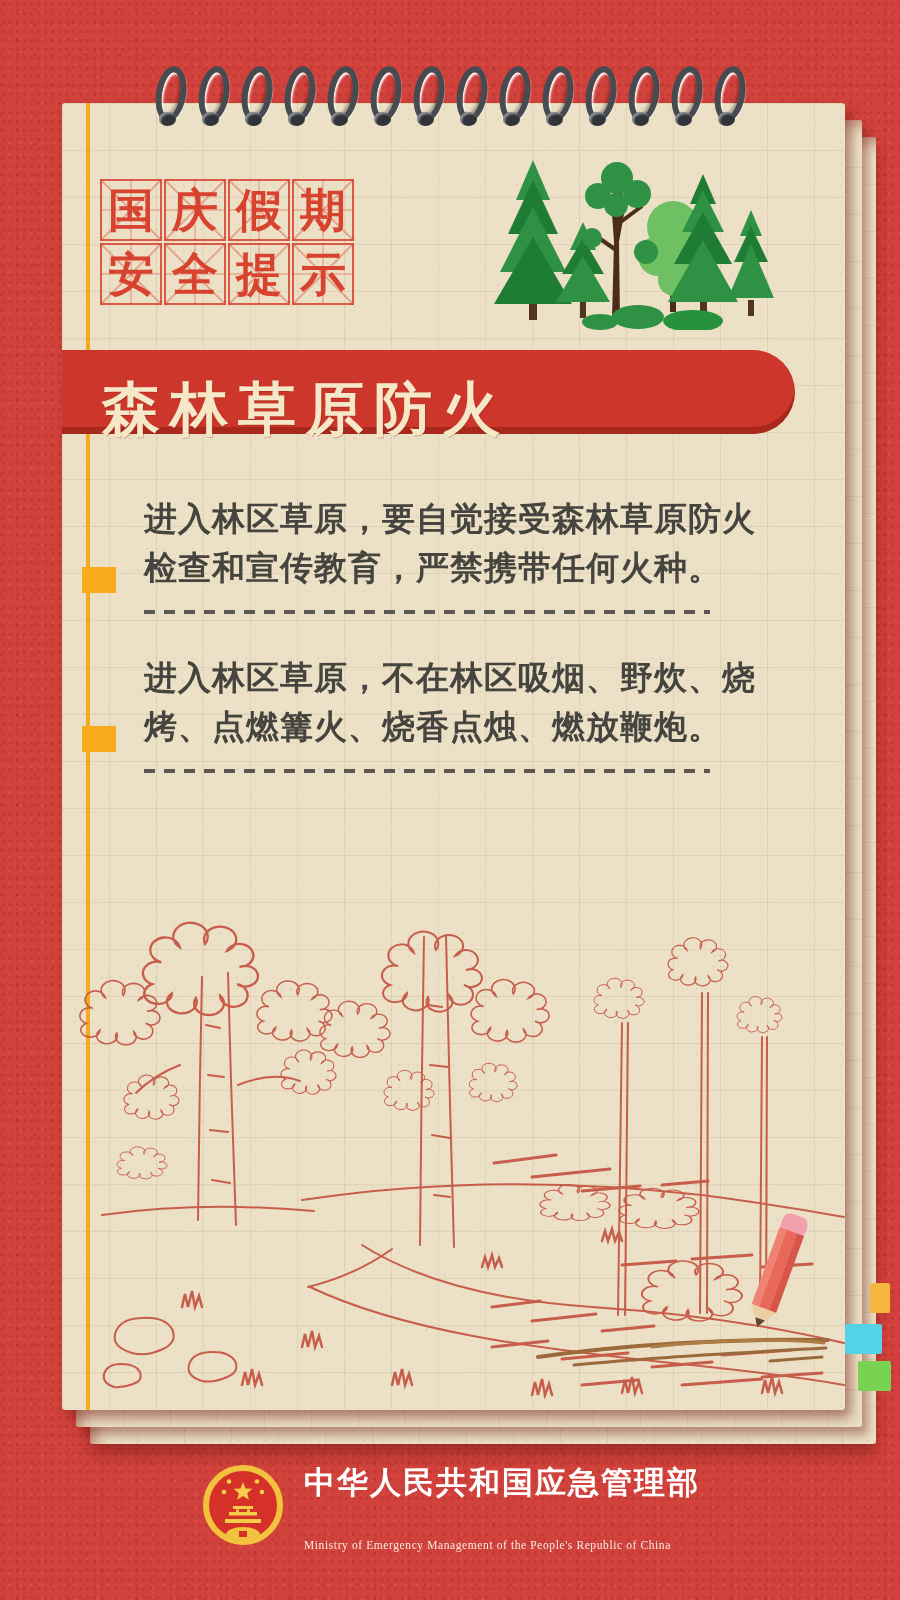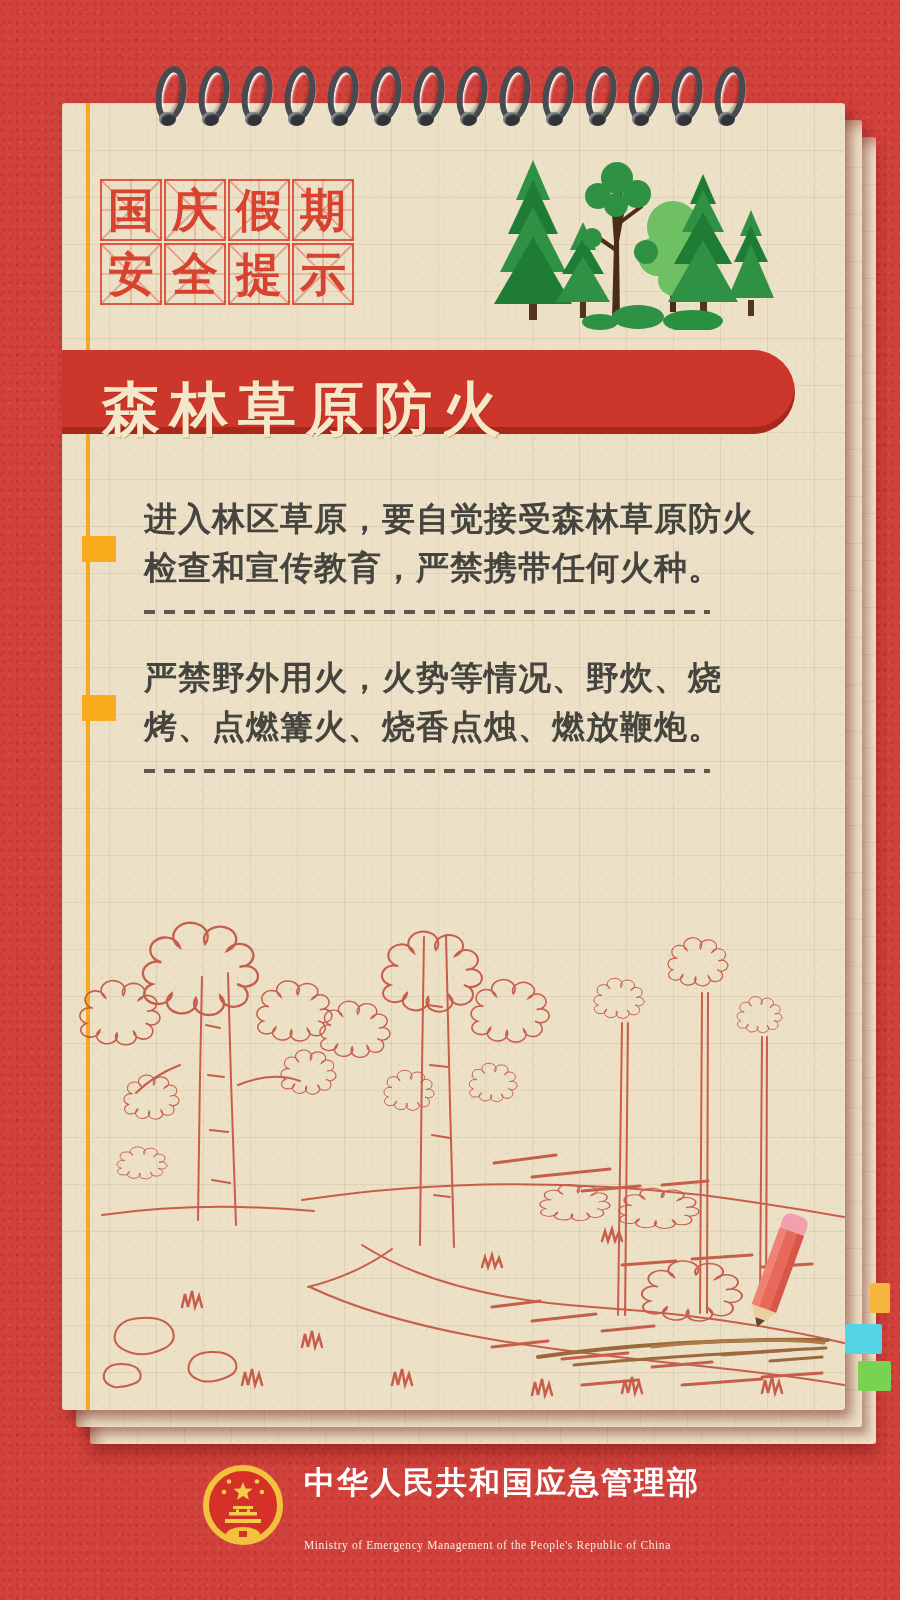--- a/index.html
+++ b/index.html
@@ -55,21 +55,21 @@
   }
   
   #banner{position:absolute;left:0;top:247px;width:733px;height:84px;
     background:#cd372b;border-radius:0 42px 42px 0;
     box-shadow:inset 0 -7px 0 rgba(125,22,12,.45);
     display:flex;align-items:center;}
   #banner-title{font-size:58px;font-weight:900;color:#f4e8c8;letter-spacing:10px;
     padding-left:40px;text-shadow:1px 1px 0 rgba(120,20,10,.25);margin-top:36px;}
   
   #tips{position:absolute;left:20px;top:392px;width:712px;}
-  .tip{display:flex;align-items:center;}
+  .tip{display:flex;align-items:flex-end;}
   .tip-flag{flex:0 0 34px;height:26px;background:#f9aa1d;margin-top:9px;margin-right:28px;}
   .tip-text{width:640px;font-family:"Liberation Serif", serif;font-weight:700;
     font-size:33px;line-height:49px;color:#45443f;letter-spacing:1px;}
   .tip-sep{height:4px;width:566px;margin:17px 0 40px 62px;
     background:repeating-linear-gradient(90deg,#5b5852 0 11px, transparent 11px 20px);}
   
   #pencil{position:absolute;left:720px;top:1112px;width:26px;transform:rotate(20deg);transform-origin:13px 8px;}
   #pencil .eraser{width:26px;height:17px;background:#f2a0ae;border-radius:8px 8px 2px 2px;}
   #pencil .body{width:26px;height:82px;
     background:linear-gradient(90deg,#f08274 0 8px,#e8695a 8px 19px,#d6564a 19px);}
@@ -163,21 +163,21 @@
     </div>
 
     <div id="tips">
       <div class="tip">
         <div class="tip-flag"></div>
         <div class="tip-text">进入林区草原，要自觉接受森林草原防火检查和宣传教育，严禁携带任何火种。</div>
       </div>
       <div class="tip-sep"></div>
       <div class="tip">
         <div class="tip-flag"></div>
-        <div class="tip-text">严禁野外用火，火势等情况、野炊、烧烤、点燃篝火、烧香点烛、燃放鞭炮。</div>
+        <div class="tip-text">进入林区草原，不在林区吸烟、野炊、烧烤、点燃篝火、烧香点烛、燃放鞭炮。</div>
       </div>
       <div class="tip-sep"></div>
     </div>
 
     <svg class="abs" style="left:0;top:812px;" width="783" height="495" viewBox="0 0 783 495" fill="none" stroke="#c4503f" stroke-width="2" stroke-linecap="round" opacity=".9">
 
       <path d="M140 62 C138 140 137 230 136 305"></path>
       <path d="M166 58 C168 140 171 230 174 310"></path>
       <path d="M144 110 l14 3 M146 160 l16 2 M148 215 l18 2 M150 265 l18 3"></path>
 

